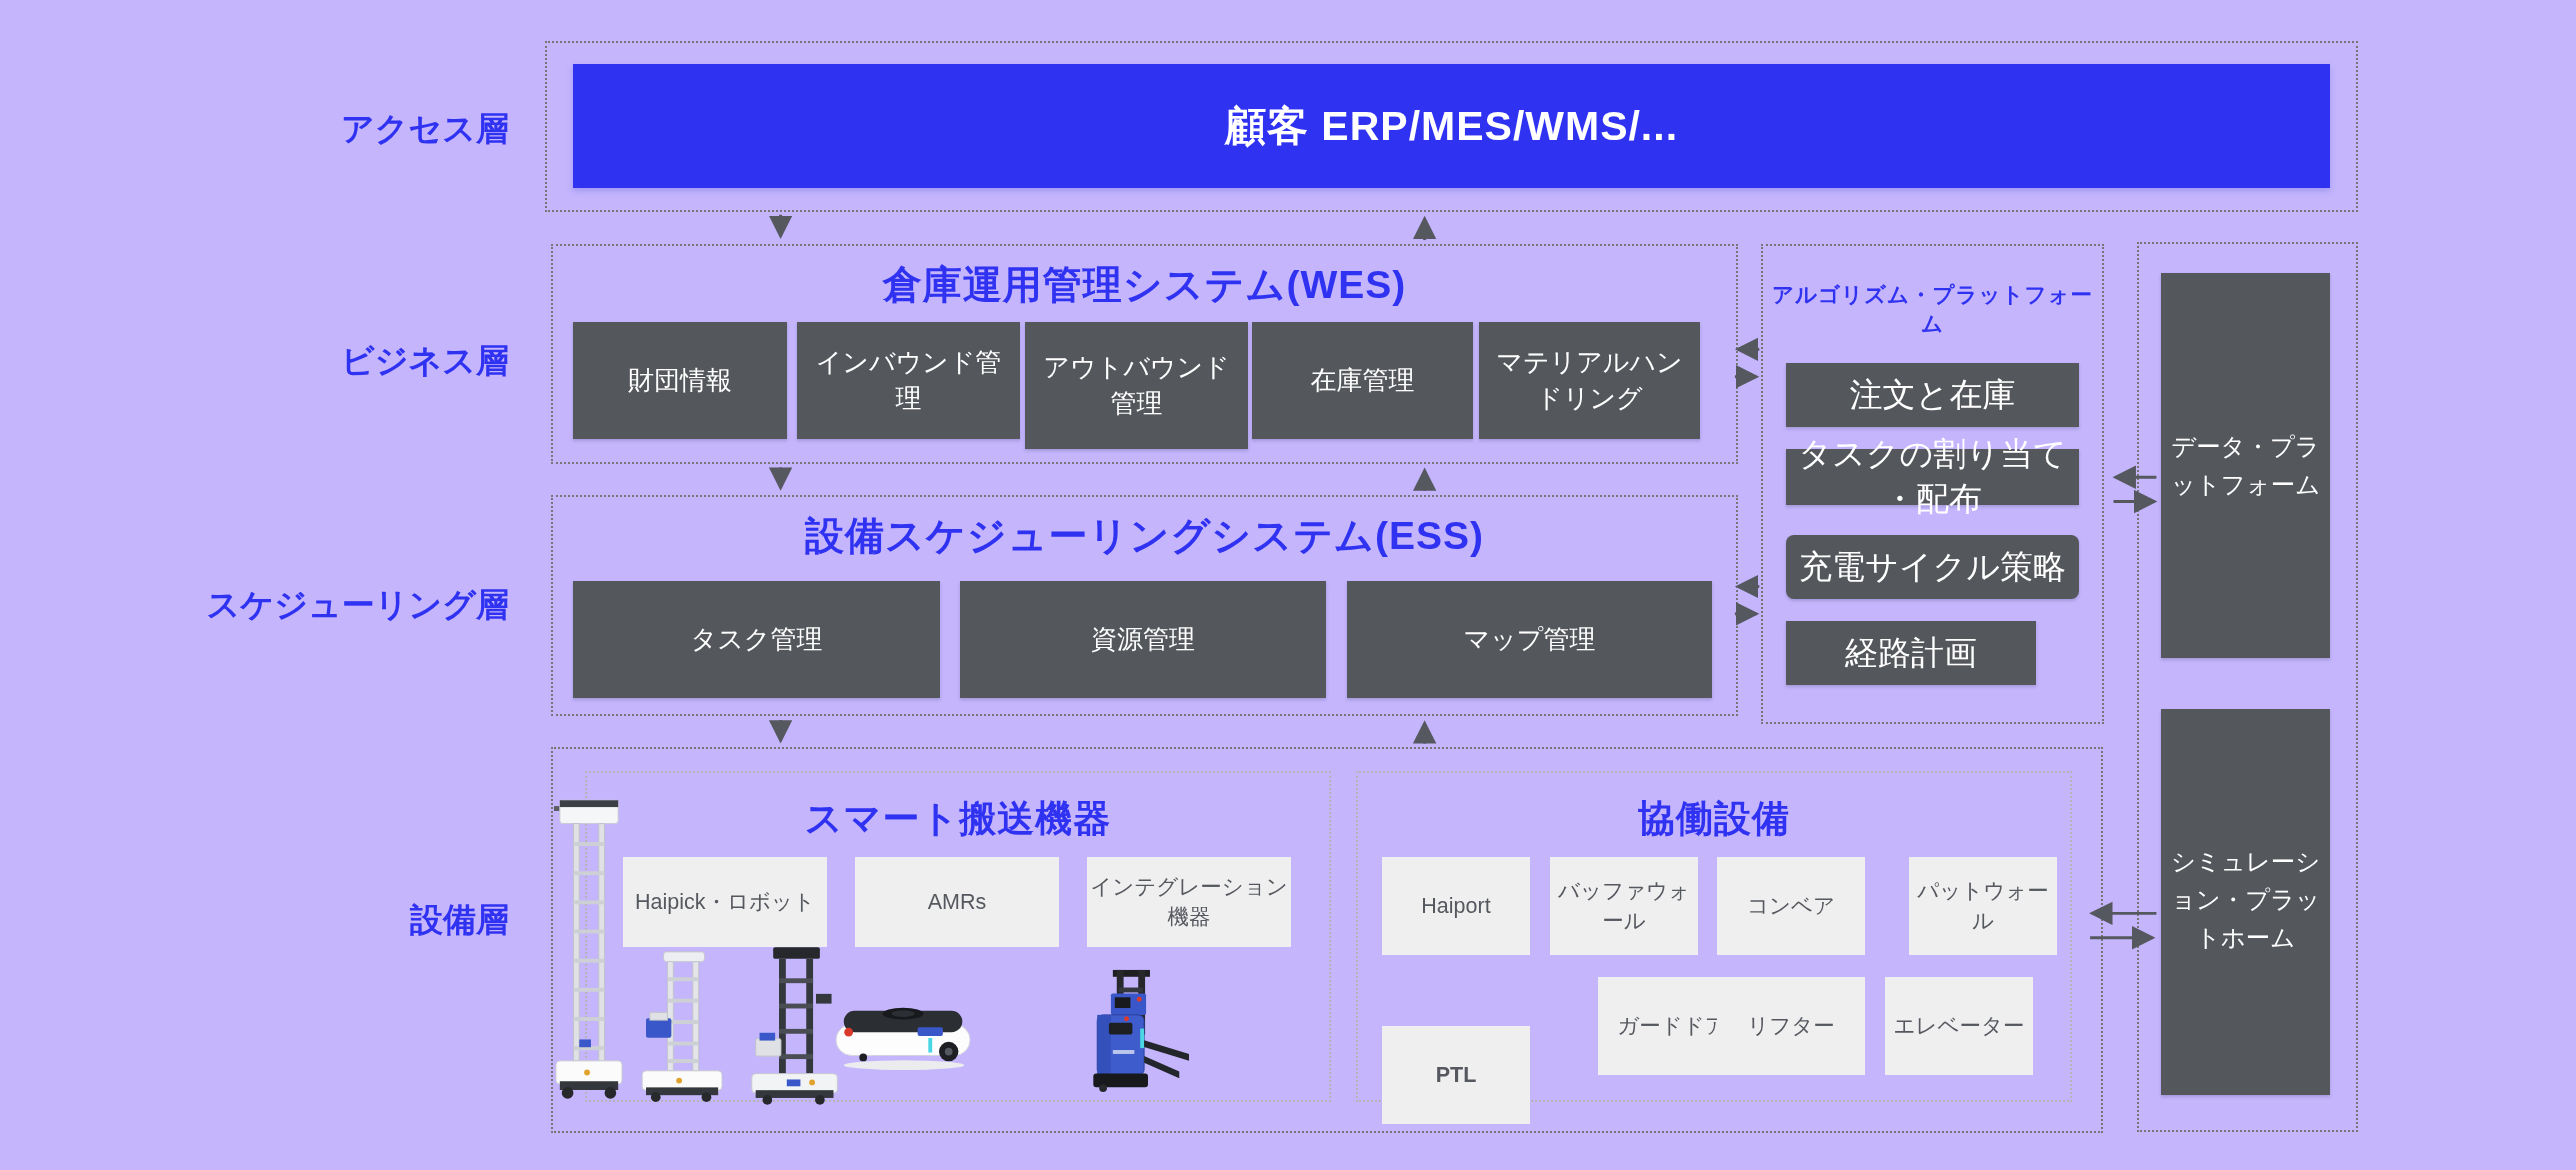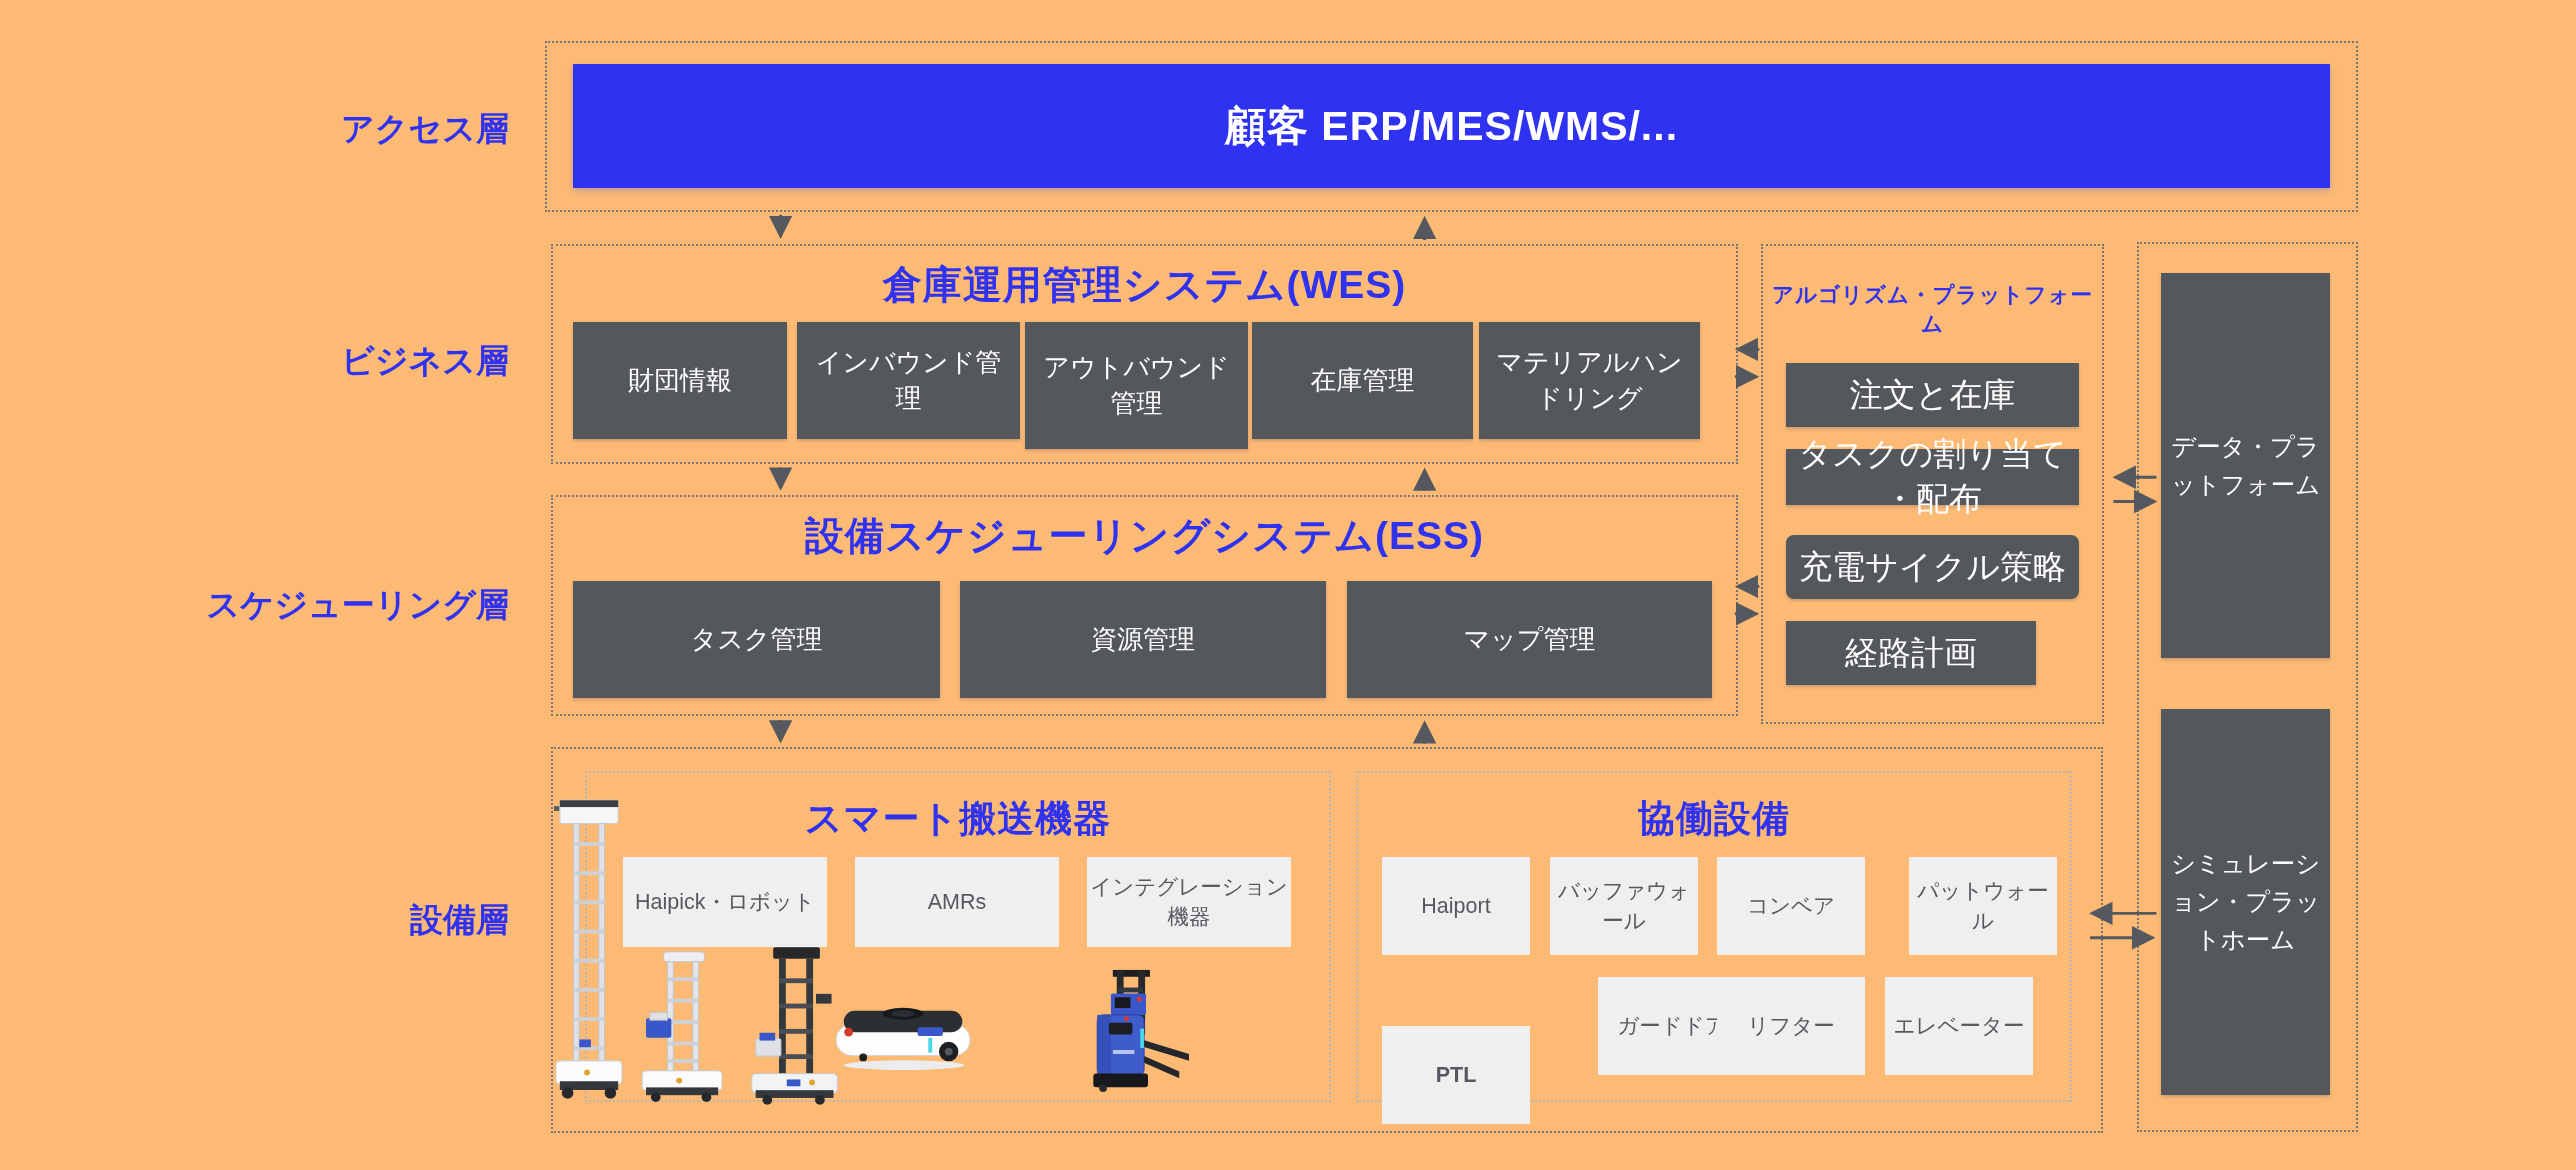--- a/index.html
+++ b/index.html
@@ -1,17 +1,17 @@
 <!DOCTYPE html>
 <html><head>
 <meta charset="utf-8">
 <style>
   html,body{margin:0;padding:0;background:#ffffff;}
   body{font-family:"Liberation Sans","DejaVu Sans",sans-serif;}
-  .canvas{position:relative;width:2576px;height:1171px;background:#fdba74;overflow:hidden;}
+  .canvas{position:relative;width:2576px;height:1171px;background:#c4b5fd;overflow:hidden;}
 
   .dotted{position:absolute;border:2px dotted #767676;box-sizing:border-box;background:transparent;}
   .dotted.light{border-color:#b5b5b5;}
 
   .layer-label{position:absolute;left:146px;width:363px;text-align:right;
     color:#3032F2;font-size:33px;font-weight:700;line-height:1.15;}
 
   .blue-bar{position:absolute;background:#3032F2;color:#ffffff;display:flex;align-items:center;
     justify-content:center;font-size:41px;font-weight:700;letter-spacing:1px;
     box-shadow:0 2.9px 5.9px rgba(100,100,220,0.35);}
@@ -65,21 +65,21 @@
 
   <div class="dotted" style="left:1761px;top:244px;width:343px;height:480px;"></div>
   <div class="section-title title-22" style="left:1761px;top:280px;width:343px;">アルゴリズム・プラットフォーム</div>
   <div class="dark-box small" style="left:1786px;top:363px;width:293px;height:64px;">注文と在庫</div>
   <div class="dark-box small" style="left:1786px;top:449px;width:293px;height:56px;">タスクの割り当て・配布</div>
   <div class="dark-box small" style="left:1786px;top:535px;width:293px;height:64px;border-radius:8px;">充電サイクル策略</div>
   <div class="dark-box small" style="left:1786px;top:621px;width:250px;height:64px;">経路計画</div>
 
   <div class="dotted" style="left:2137px;top:242px;width:221px;height:890px;"></div>
   <div class="dark-box platform" style="left:2161px;top:273px;width:169px;height:385px;">データ・プラットフォーム</div>
-  <div class="dark-box platform" style="left:2161px;top:709px;width:169px;height:386px;">シミュレーション・プラットホーム</div>
+  <div class="dark-box platform" style="left:2161px;top:709px;width:169px;height:386px;font-family:Liberation Mono, monospace;">シミュレーション・プラットホーム</div>
 
   <div class="dotted" style="left:551px;top:747px;width:1552px;height:386px;"></div>
 
   <div class="dotted light" style="left:585px;top:771px;width:746px;height:331px;"></div>
   <div class="section-title title-38" style="left:585px;top:794px;width:746px;">スマート搬送機器</div>
   <div class="light-box" style="left:623px;top:857px;width:204px;height:90px;">Haipick・ロボット</div>
   <div class="light-box" style="left:855px;top:857px;width:204px;height:90px;">AMRs</div>
   <div class="light-box" style="left:1087px;top:857px;width:204px;height:90px;">インテグレーション機器</div>
 
   <div class="dotted light" style="left:1356px;top:771px;width:716px;height:331px;"></div>

